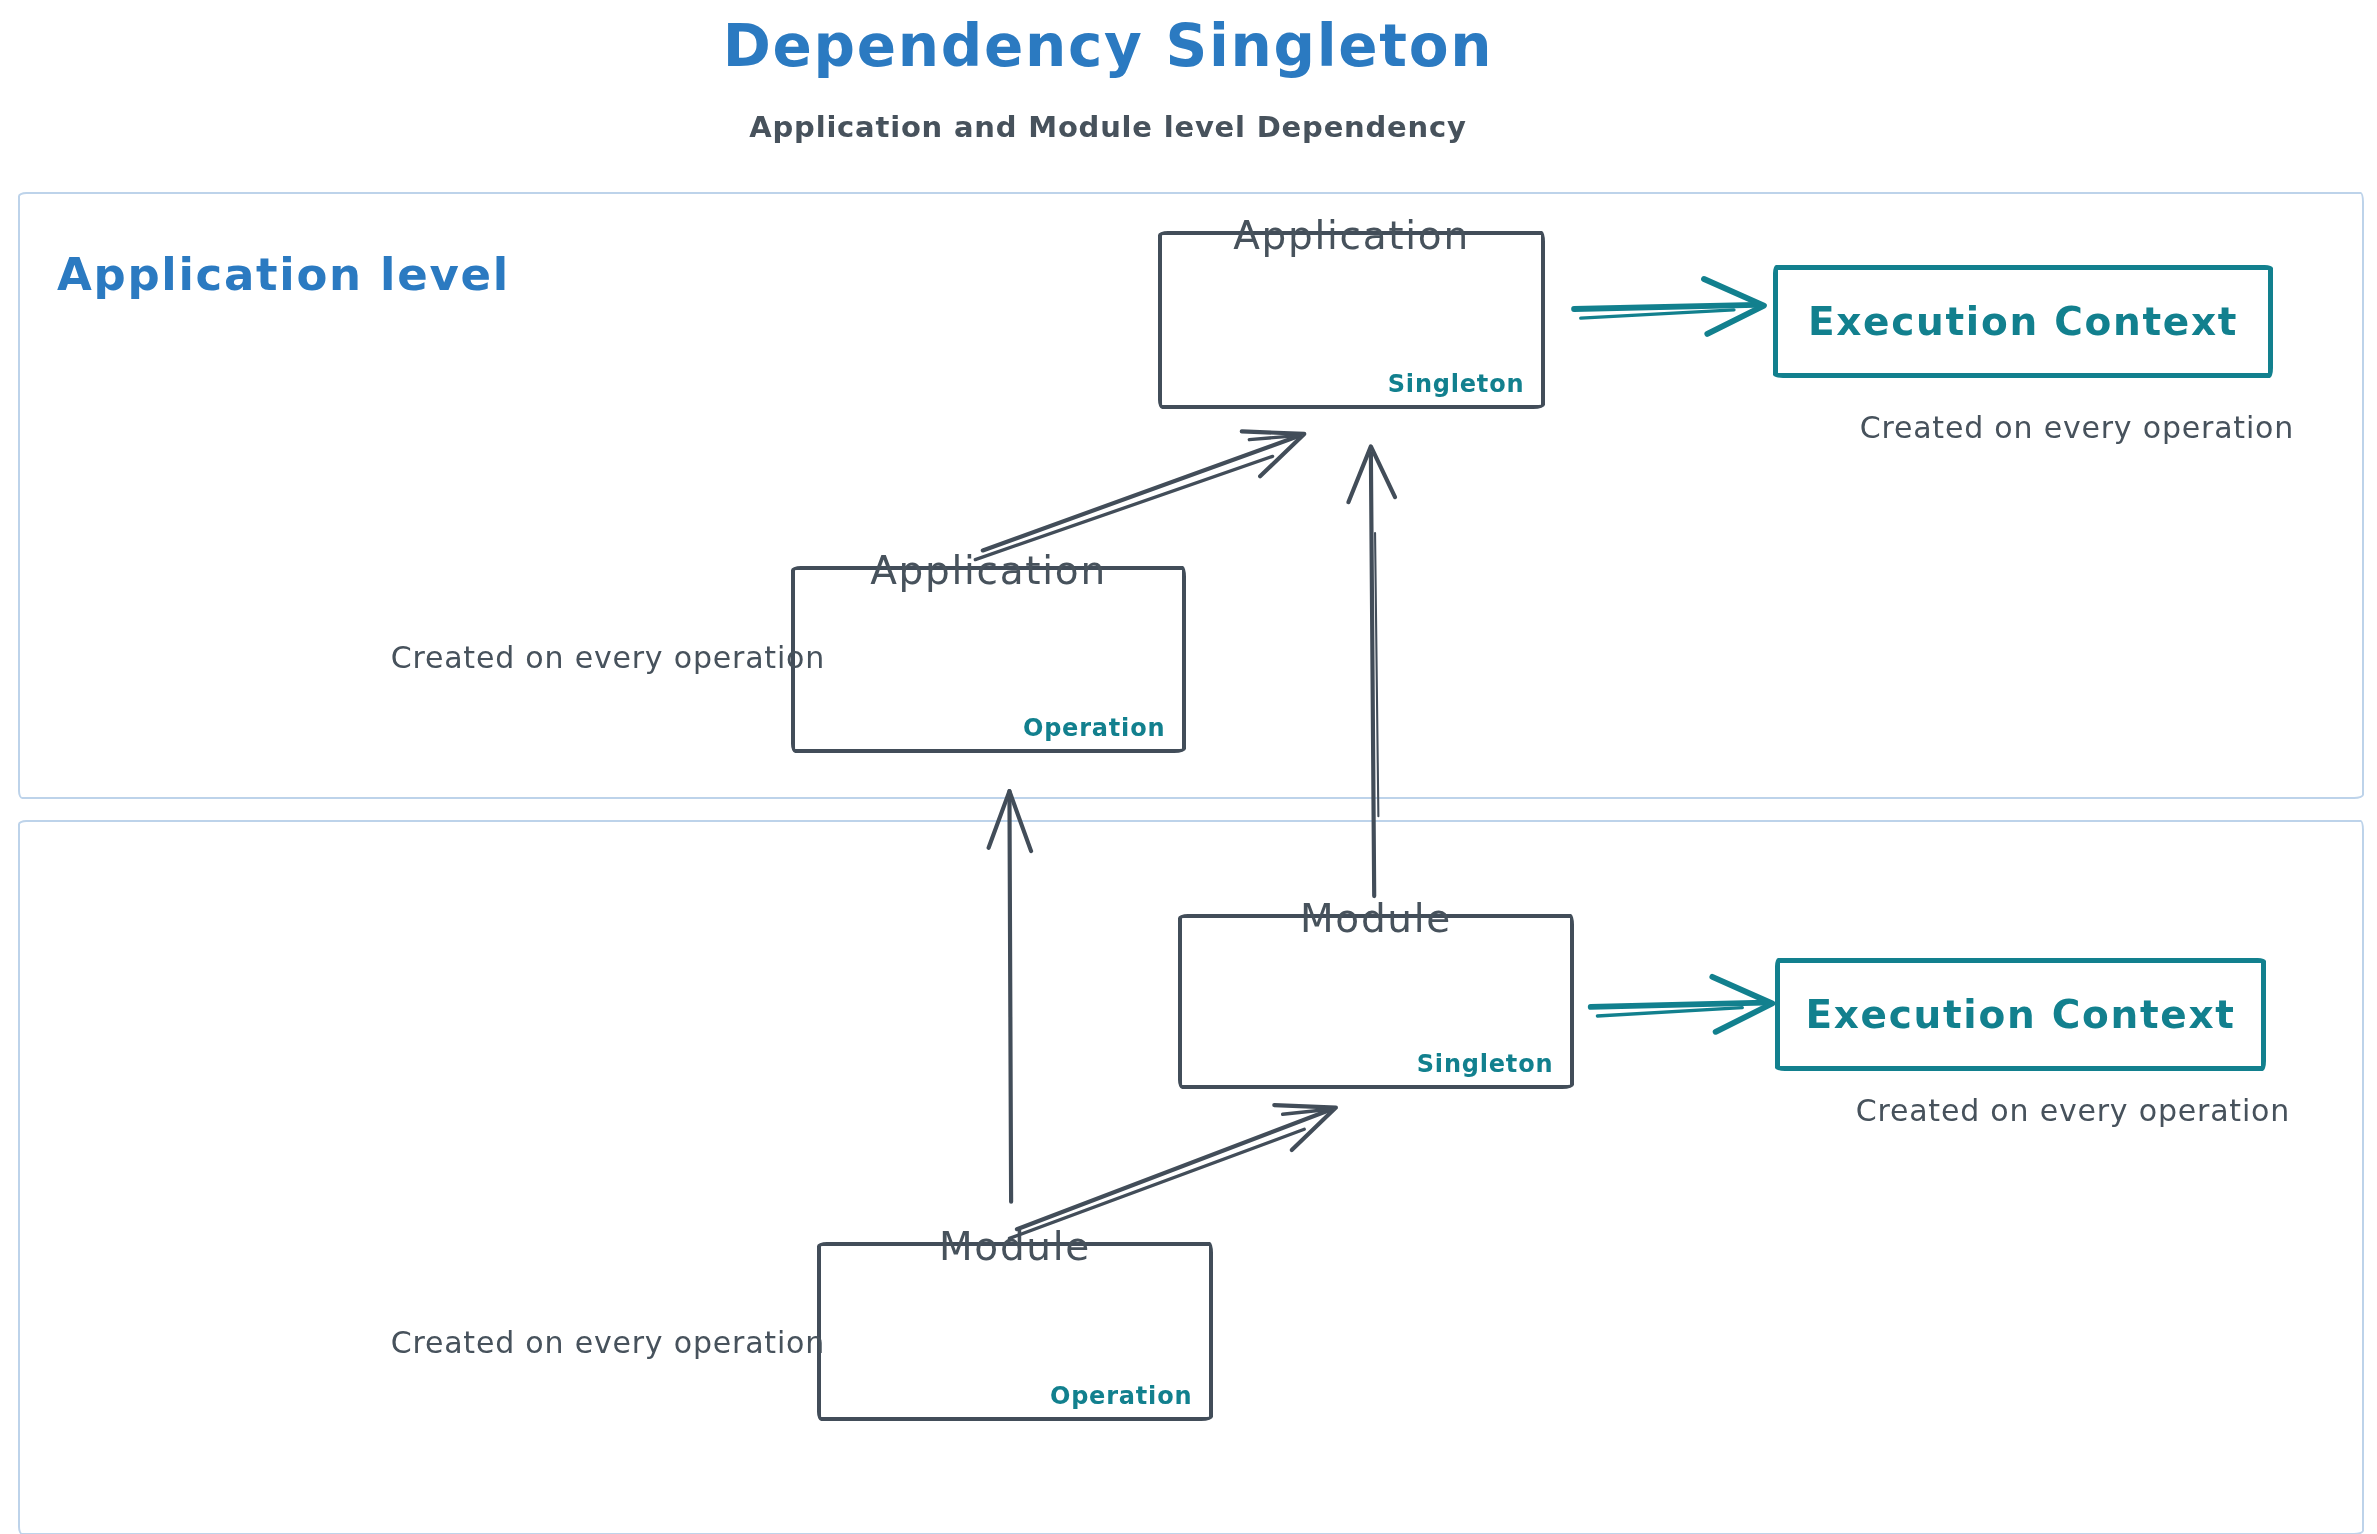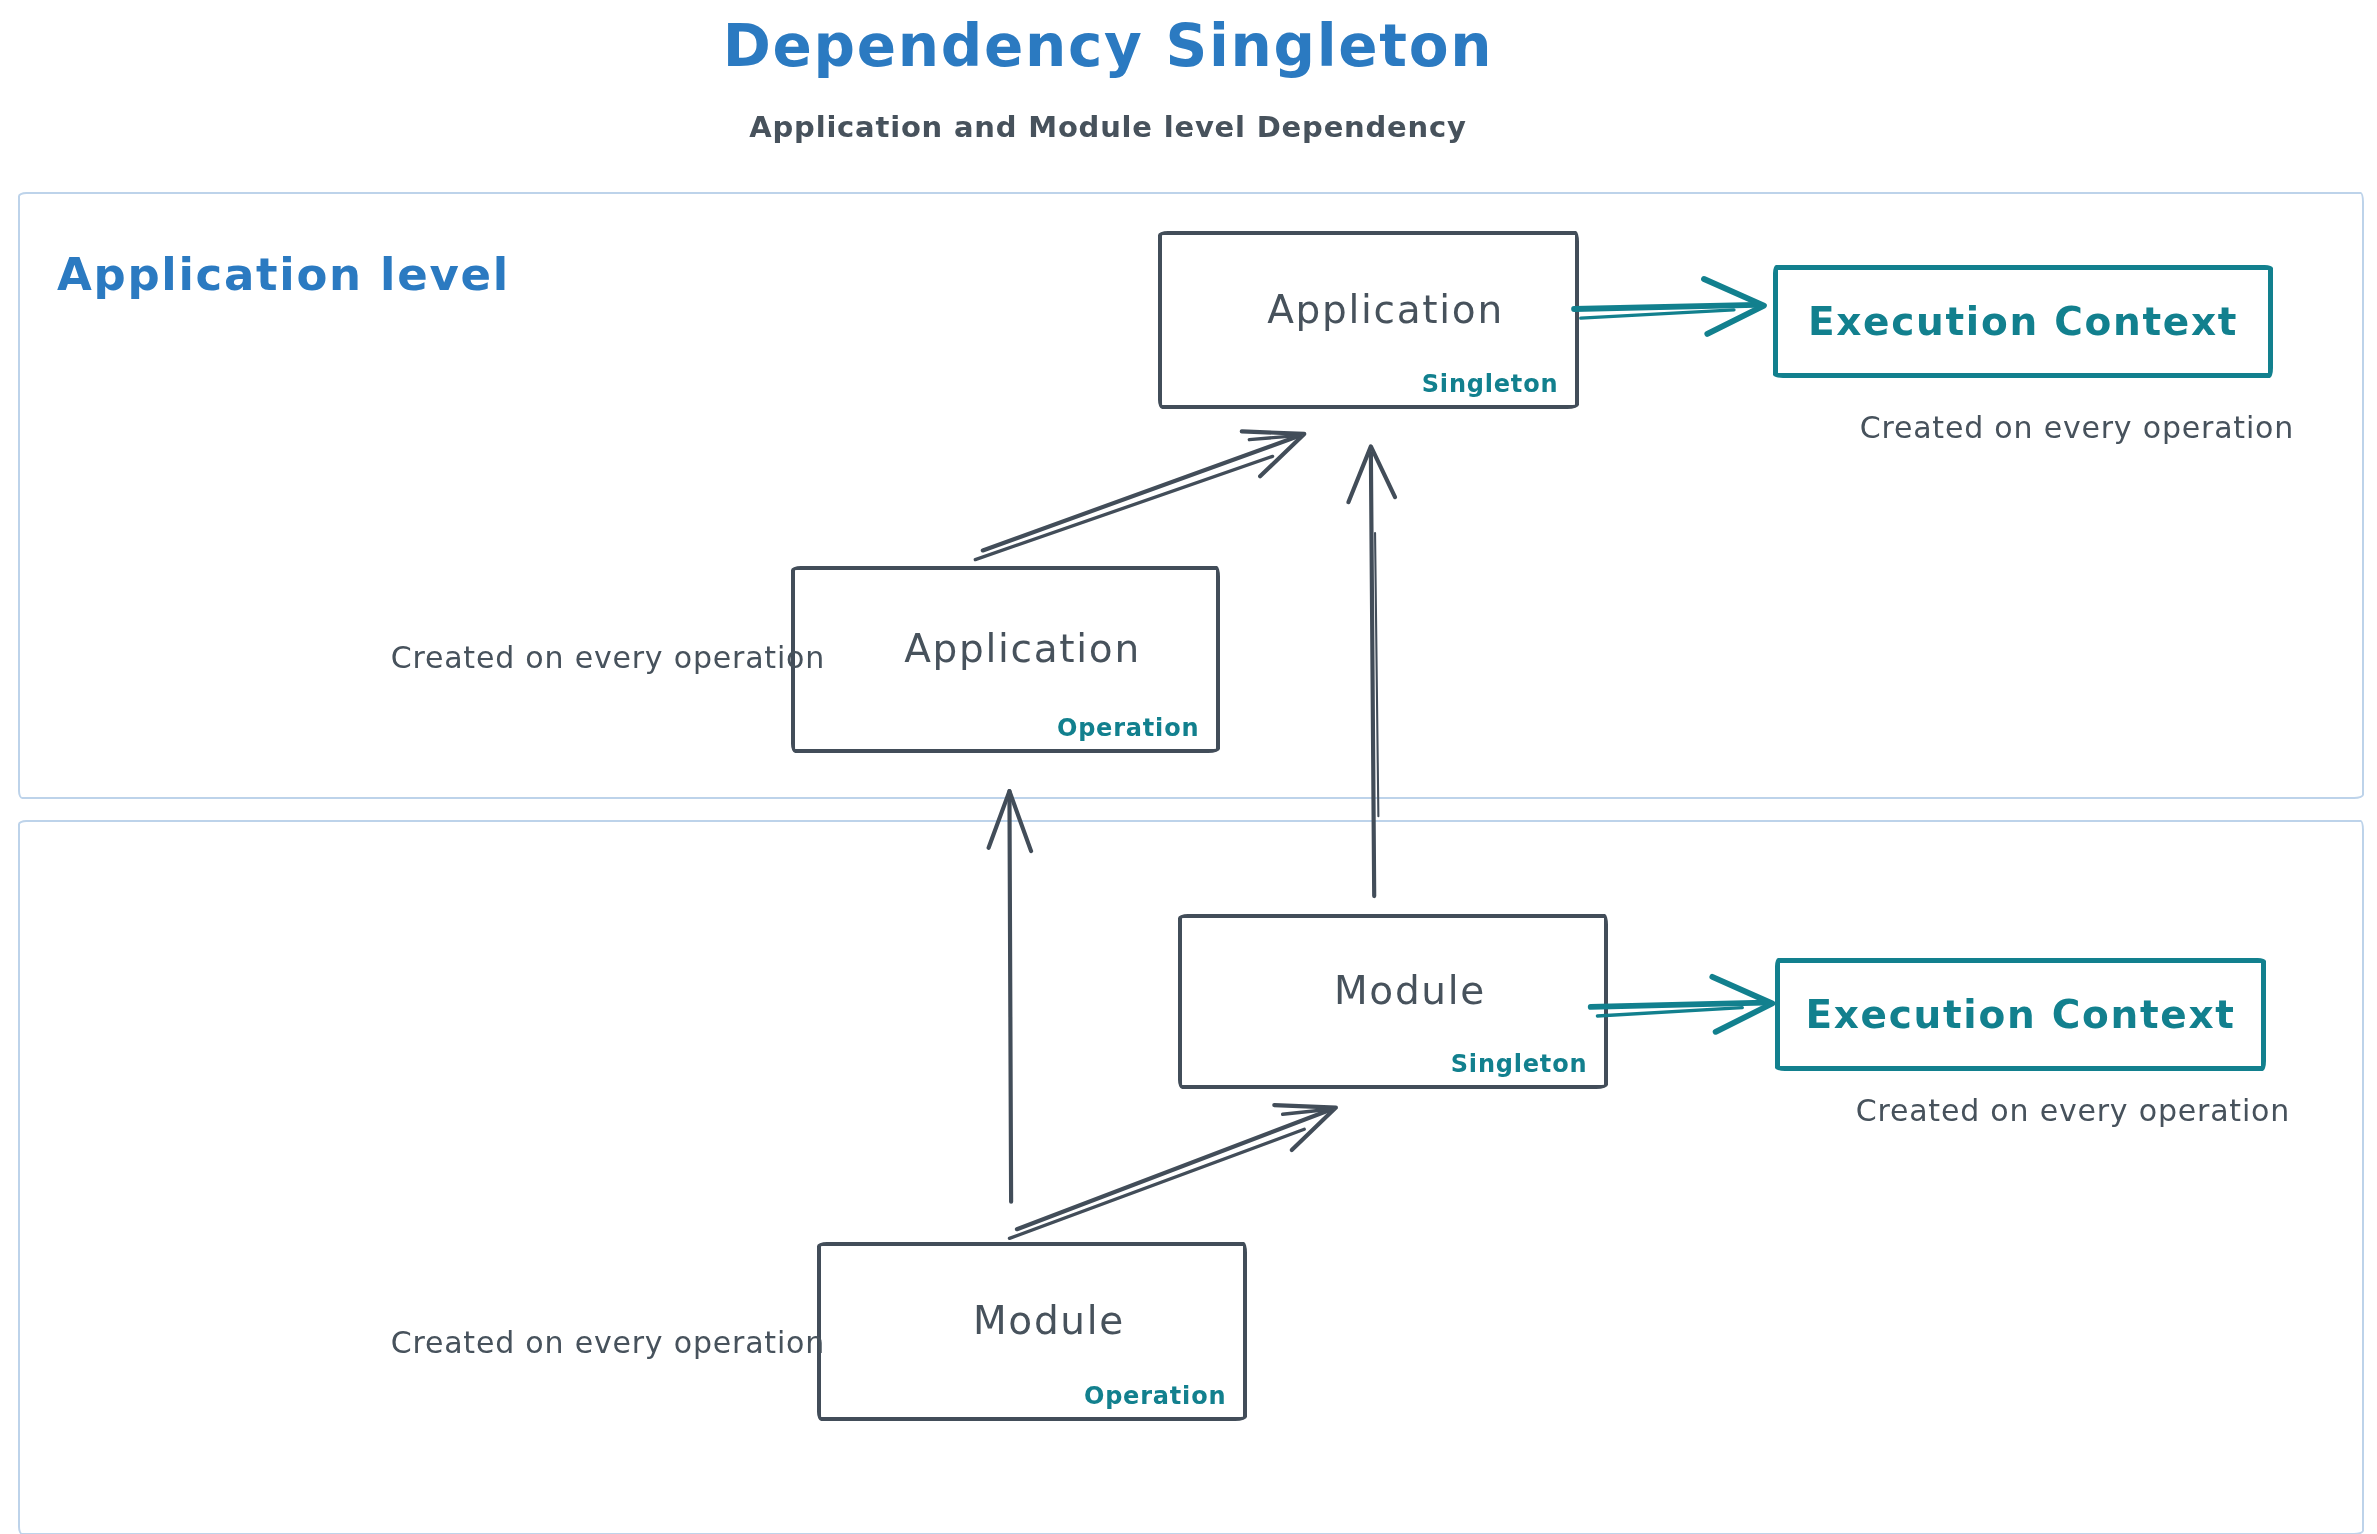--- a/index.html
+++ b/index.html
@@ -34,21 +34,21 @@
     position:absolute;
     color:#2b7ac1;font-size:45px;font-weight:600;letter-spacing:1.7px;
   }
   .label-app{left:57px;top:248px;}
   .label-module{left:57px;top:923px;}
   .dbox{
     position:absolute;
     border:4.2px solid #424d59;
     border-radius:10px 3.3px 11.7px 4.2px / 4.2px 10.8px 4.2px 9.2px;
     background:#ffffff;
-    display:flex;align-items:center;justify-content:center;padding-left:34px;
+    display:flex;justify-content:center;
   }
   .dbox .box-title{
     color:#47525c;font-size:39px;font-weight:500;letter-spacing:1.7px;
     margin-top:-21.7px;
   }
   .dbox .box-tag{
     position:absolute;right:16.7px;bottom:6.7px;
     color:#12808e;font-size:24px;font-weight:600;letter-spacing:0.8px;
   }
   .box-app-singleton{left:1158px;top:231px;width:379px;height:170px;}

